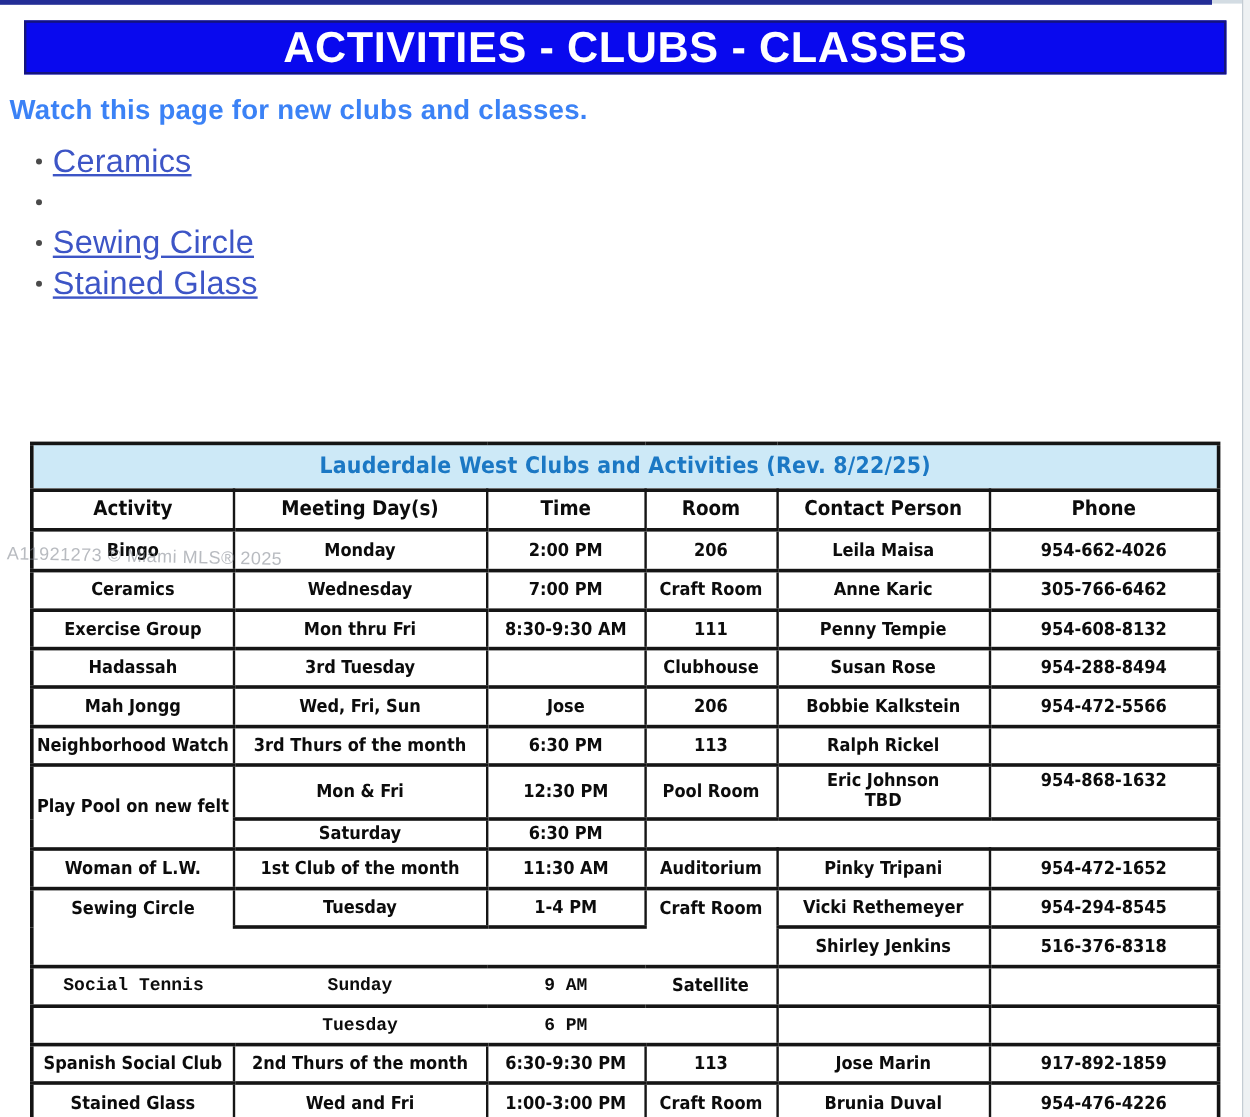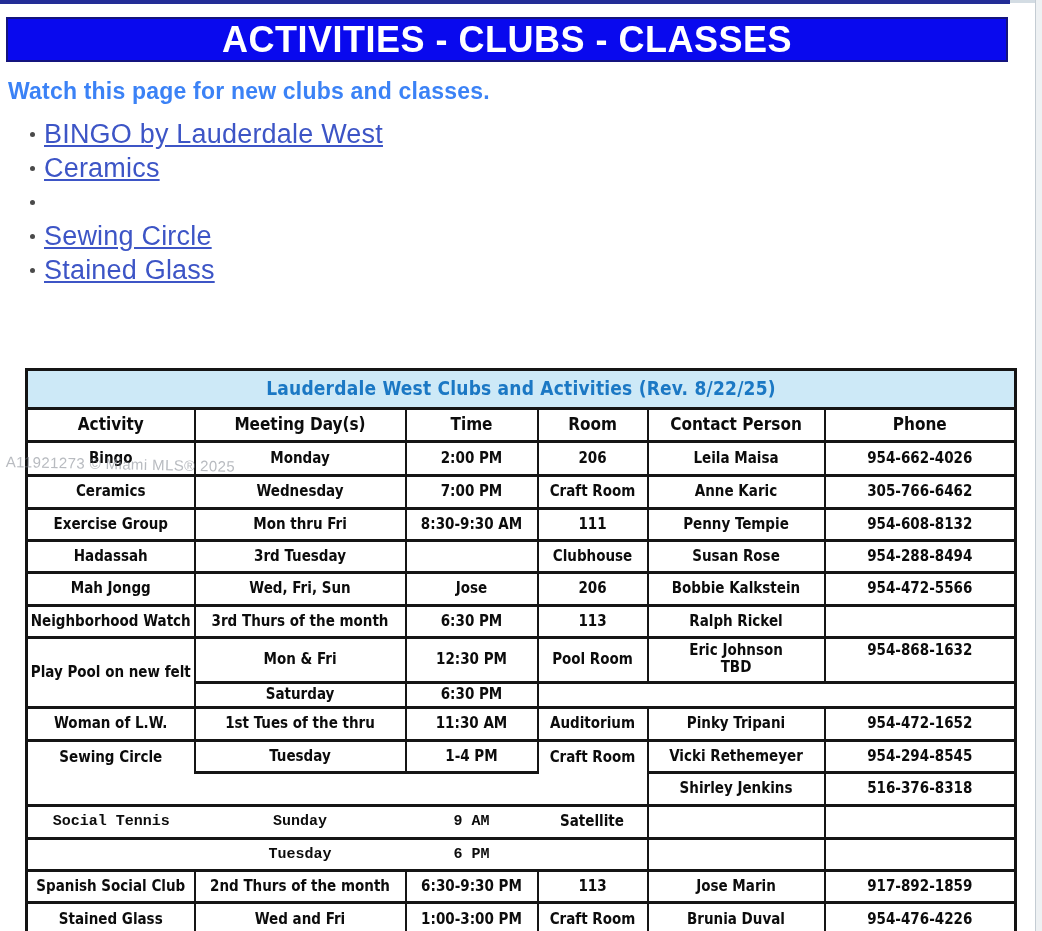--- a/index.html
+++ b/index.html
@@ -7,21 +7,21 @@
     width:1042px;height:931px;position:relative;overflow:hidden;
     font-family:"Liberation Sans",sans-serif;
   }
   
   .top-strip{position:absolute;left:0;top:0;width:1010px;height:4px;background:#232d96;}
   .top-strip-right{position:absolute;left:1010px;top:0;width:32px;height:3px;background:#d3dce3;}
   .right-edge{position:absolute;right:0;top:0;width:6px;height:931px;background:#eef1f3;border-left:1px solid #c4ccd3;}
 
   
   .banner{
-    position:absolute;left:6px;top:17px;width:1002px;height:45px;box-sizing:border-box;
+    position:absolute;left:20px;top:17px;width:1002px;height:45px;box-sizing:border-box;
     background:#0909ee;border:2px solid #14147e;
     display:flex;align-items:center;justify-content:center;
   }
   .banner-title{
     color:#ffffff;font-weight:bold;font-size:36px;letter-spacing:.5px;white-space:nowrap;
   }
 
   
   .intro{
     position:absolute;left:8px;top:78px;
@@ -72,24 +72,20 @@
 <div class="top-strip-right"></div>
 <div class="right-edge"></div>
 
 <div class="banner">
   <span class="banner-title">ACTIVITIES - CLUBS - CLASSES</span>
 </div>
 
 <div class="intro">Watch this page for new clubs and classes.</div>
 
 <ul class="links">
-  <li>
-      <span class="bullet"></span>
-      <a>BINGO by Lauderdale West</a>
-    </li>
   <li>
       <span class="bullet"></span>
       <a>Ceramics</a>
     </li>
   <li>
       <span class="bullet"></span>
     </li>
   <li>
       <span class="bullet"></span>
       <a>Sewing Circle</a>
@@ -193,21 +189,21 @@
     <td class="vtop">954-868-1632</td>
   </tr>
   <tr style="height:25px">
     <td>Saturday</td>
     <td>6:30 PM</td>
     <td colspan="3"></td>
   </tr>
 
   <tr style="height:33px">
     <td>Woman of L.W.</td>
-    <td>1st Tues of the thru</td>
+    <td>1st Club of the month</td>
     <td>11:30 AM</td>
     <td>Auditorium</td>
     <td>Pinky Tripani</td>
     <td>954-472-1652</td>
   </tr>
 
   <tr style="height:32px">
     <td class="hb">Sewing Circle</td>
     <td>Tuesday</td>
     <td>1-4 PM</td>

